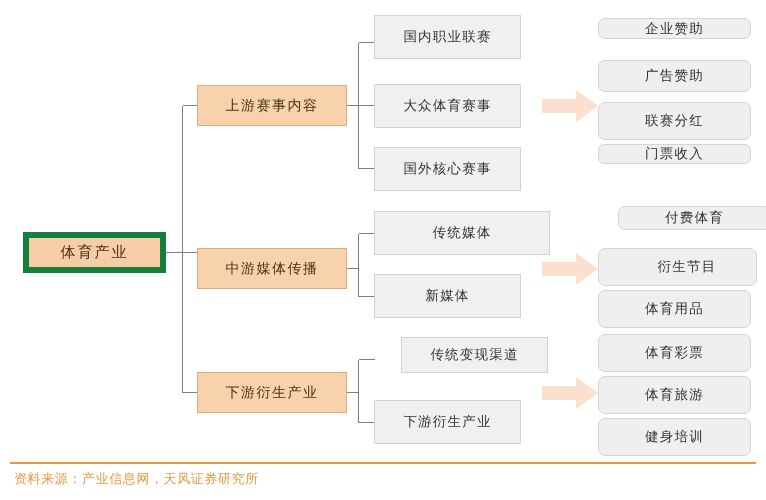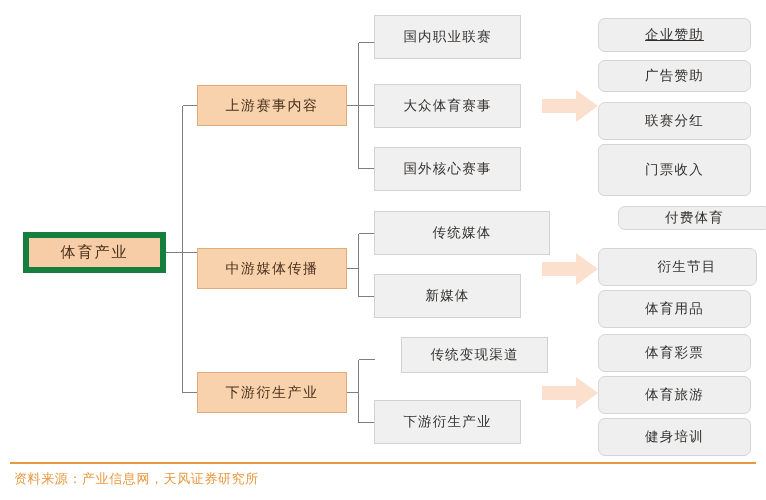--- a/index.html
+++ b/index.html
@@ -152,24 +152,24 @@
   <div class="node node-sub" style="left:374px; top:15px; width:147px; height:44px;">国内职业联赛</div>
   <div class="node node-sub" style="left:374px; top:84px; width:147px; height:44px;">大众体育赛事</div>
   <div class="node node-sub" style="left:374px; top:147px; width:147px; height:44px;">国外核心赛事</div>
 
   <div class="node node-sub" style="left:374px; top:211px; width:176px; height:44px;">传统媒体</div>
   <div class="node node-sub" style="left:374px; top:274px; width:147px; height:44px;">新媒体</div>
 
   <div class="node node-sub" style="left:374px; top:337px; width:147px; height:36px;margin-left:27px;">传统变现渠道</div>
   <div class="node node-sub" style="left:374px; top:400px; width:147px; height:44px;">下游衍生产业</div>
 
-  <div class="node node-leaf" style="left:598px; top:18px; width:153px; height:34px;text-decoration:underline;">企业赞助</div>
+  <div class="node node-leaf" style="left:598px; top:18px; width:153px; height:21px;">企业赞助</div>
   <div class="node node-leaf" style="left:598px; top:60px; width:153px; height:32px;">广告赞助</div>
   <div class="node node-leaf" style="left:598px; top:102px; width:153px; height:38px;">联赛分红</div>
-  <div class="node node-leaf" style="left:598px; top:144px; width:153px; height:52px;border-radius:6px;">门票收入</div>
+  <div class="node node-leaf" style="left:598px; top:144px; width:153px; height:20px;border-radius:6px;">门票收入</div>
 
   <div class="node node-leaf" style="left:618px; top:206px; width:153px; height:24px;">付费体育</div>
   <div class="node node-leaf" style="left:598px; top:248px; width:159px; height:38px;padding-left:19px;">衍生节目</div>
   <div class="node node-leaf" style="left:598px; top:290px; width:153px; height:38px;">体育用品</div>
 
   <div class="node node-leaf" style="left:598px; top:334px; width:153px; height:38px;">体育彩票</div>
   <div class="node node-leaf" style="left:598px; top:376px; width:153px; height:38px;">体育旅游</div>
   <div class="node node-leaf" style="left:598px; top:418px; width:153px; height:38px;">健身培训</div>
 
   <div id="footer-rule"></div>

